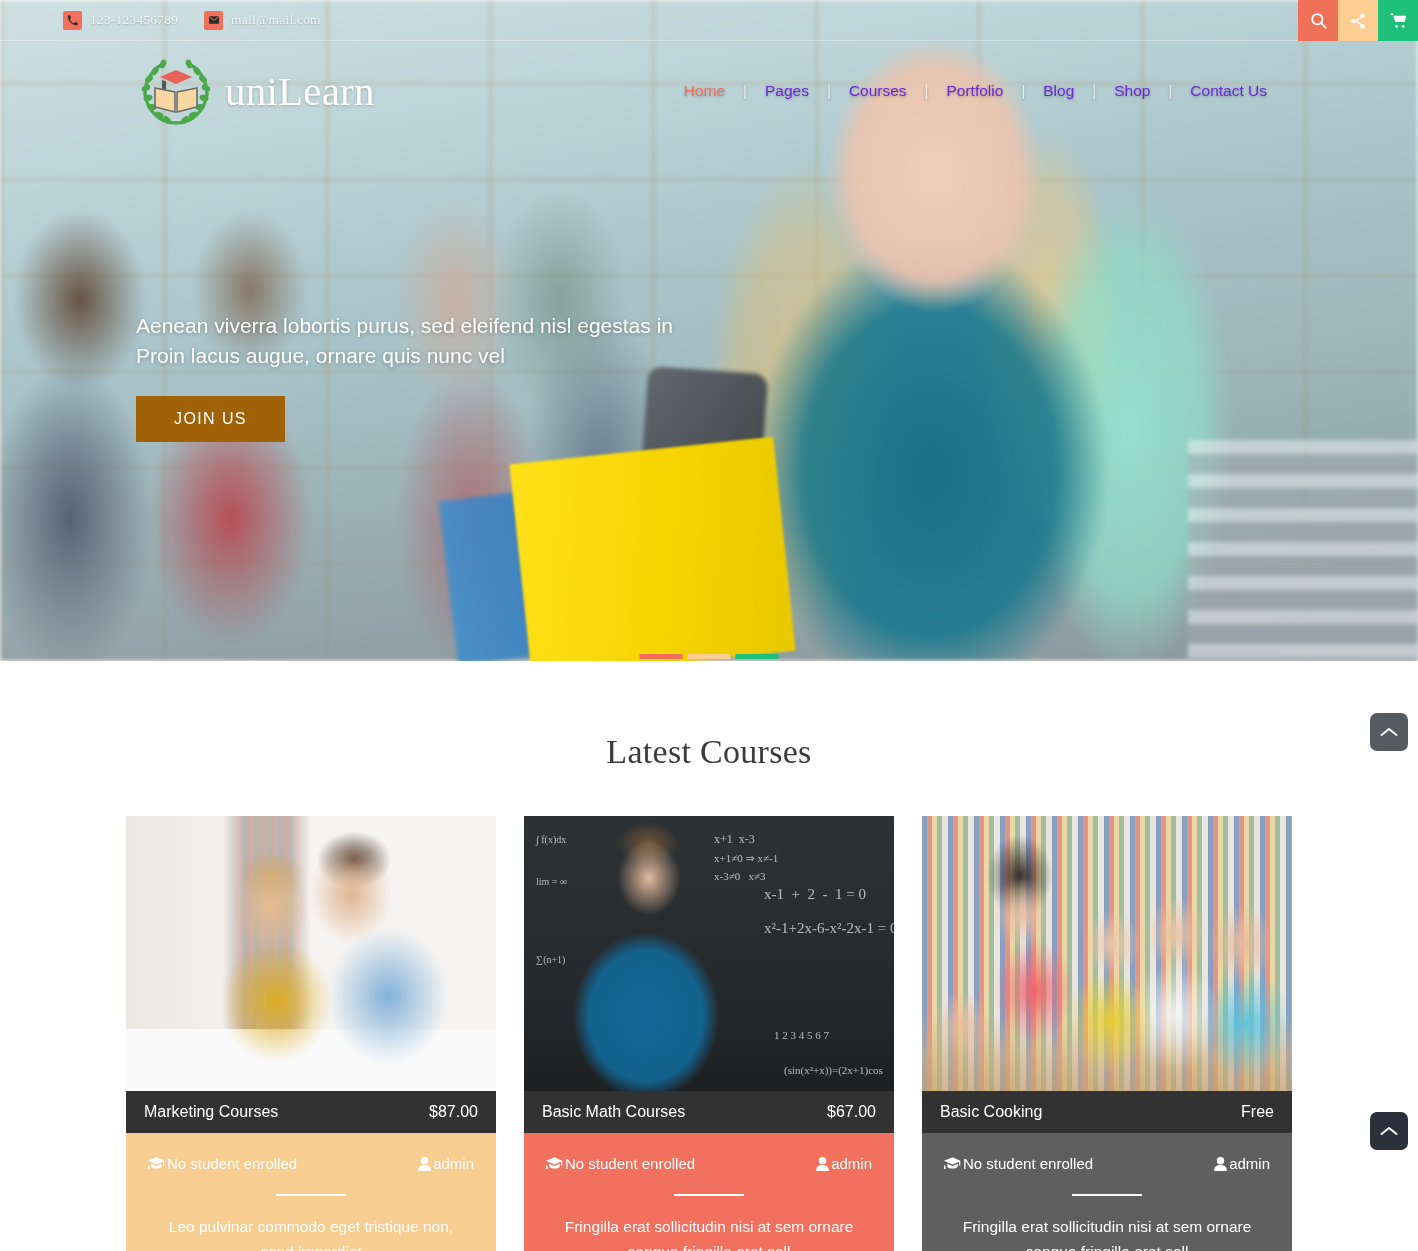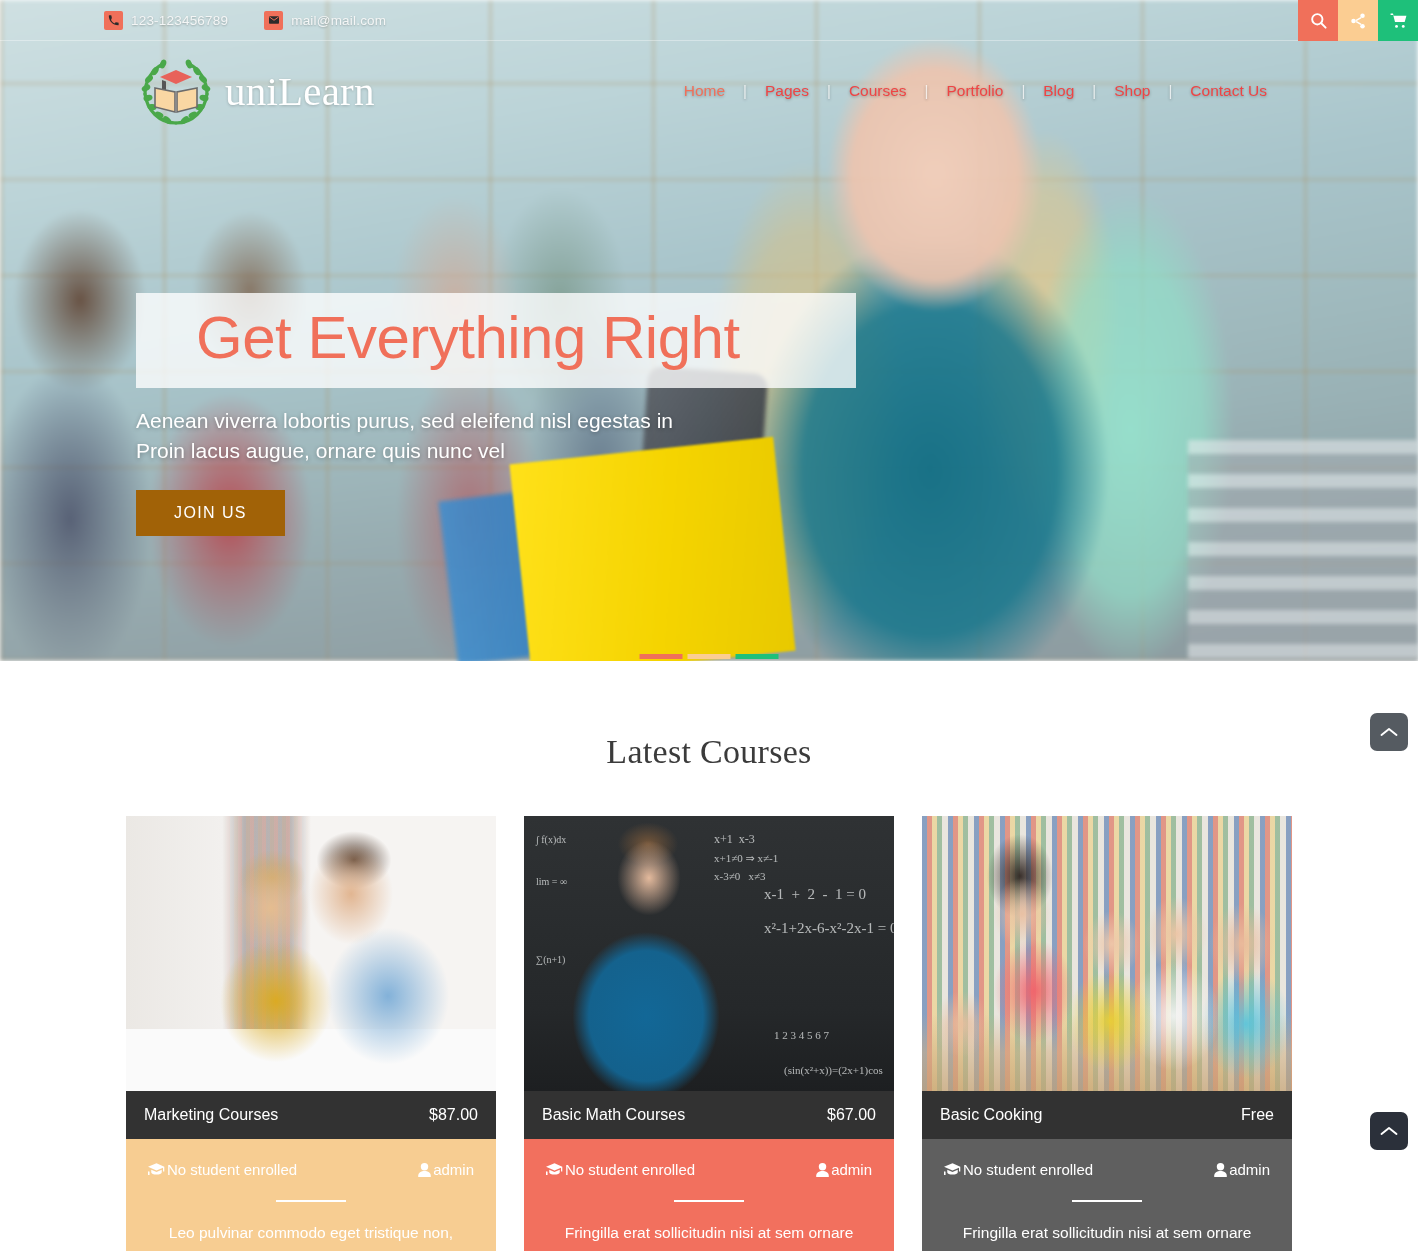--- a/index.html
+++ b/index.html
@@ -94,22 +94,23 @@
     left: 0; top: 0;
     width: 1418px; height: 41px;
     display: flex;
     align-items: center;
     border-bottom: 1px solid rgba(255,255,255,0.35);
     z-index: 5;
   }
   .topbar-inner {
     display: flex;
     align-items: center;
-    gap: 36px;
-    margin-left: 104px;
+    gap: 26px;
+    margin-left: 63px;
+    font-family: Liberation Serif, serif;
   }
   .contact-item {
     display: flex;
     align-items: center;
     gap: 8px;
     color: #f4f6f6;
     font-size: 13.5px;
     letter-spacing: .2px;
     text-shadow: 0 1px 2px rgba(0,0,0,0.25);
   }
@@ -162,21 +163,21 @@
   }
 
   .mainnav {
     display: flex;
     align-items: flex-start;
     margin-left: auto;
     margin-right: 133px;
     gap: 0;
   }
   .nav-link {
-    color: #ef4444;
+    color: #6d28d9;
     font-size: 15.5px;
     padding: 0 18px;
     text-decoration: none;
     text-shadow: 0 1px 3px rgba(0,0,0,0.3);
     cursor: pointer;
     white-space: nowrap;
   }
   .nav-link.active { color: #f0705a; }
   .nav-sep {
     color: rgba(255,255,255,0.75);
@@ -329,21 +330,21 @@
         rgba(220,80,60,0.5) 5px, rgba(220,80,60,0.5) 10px,
         rgba(240,210,120,0.5) 10px, rgba(240,210,120,0.5) 15px,
         rgba(90,160,110,0.5) 15px, rgba(90,160,110,0.5) 20px,
         rgba(235,235,230,0.6) 20px, rgba(235,235,230,0.6) 26px),
       #e6ddd2;
   }
 
   .card-bar {
     background: #323232;
     color: #ffffff;
-    height: 48px;
+    height: 42px;
     display: flex;
     align-items: center;
     justify-content: space-between;
     padding: 0 18px;
     font-size: 16px;
   }
   .card-body {
     padding: 22px 18px 26px;
     color: #ffffff;
     text-align: center;
@@ -499,23 +500,20 @@
       <span class="nav-sep">|</span>
       <a class="nav-link" href="#">Blog</a>
       <span class="nav-sep">|</span>
       <a class="nav-link" href="#">Shop</a>
       <span class="nav-sep">|</span>
       <a class="nav-link" href="#">Contact Us</a>
     </nav>
   </div>
 
   <div class="hero-caption">
-    <div class="hero-title-box">
-      <div class="hero-title">Get Everything Right</div>
-    </div>
     <div class="hero-sub">Aenean viverra lobortis purus, sed eleifend nisl egestas in Proin lacus augue, ornare quis nunc vel</div>
     <button class="hero-btn">JOIN US</button>
   </div>
 
   <div class="slider-dots">
     <span class="dot dot-1"></span>
     <span class="dot dot-2"></span>
     <span class="dot dot-3"></span>
   </div>
 </div>

